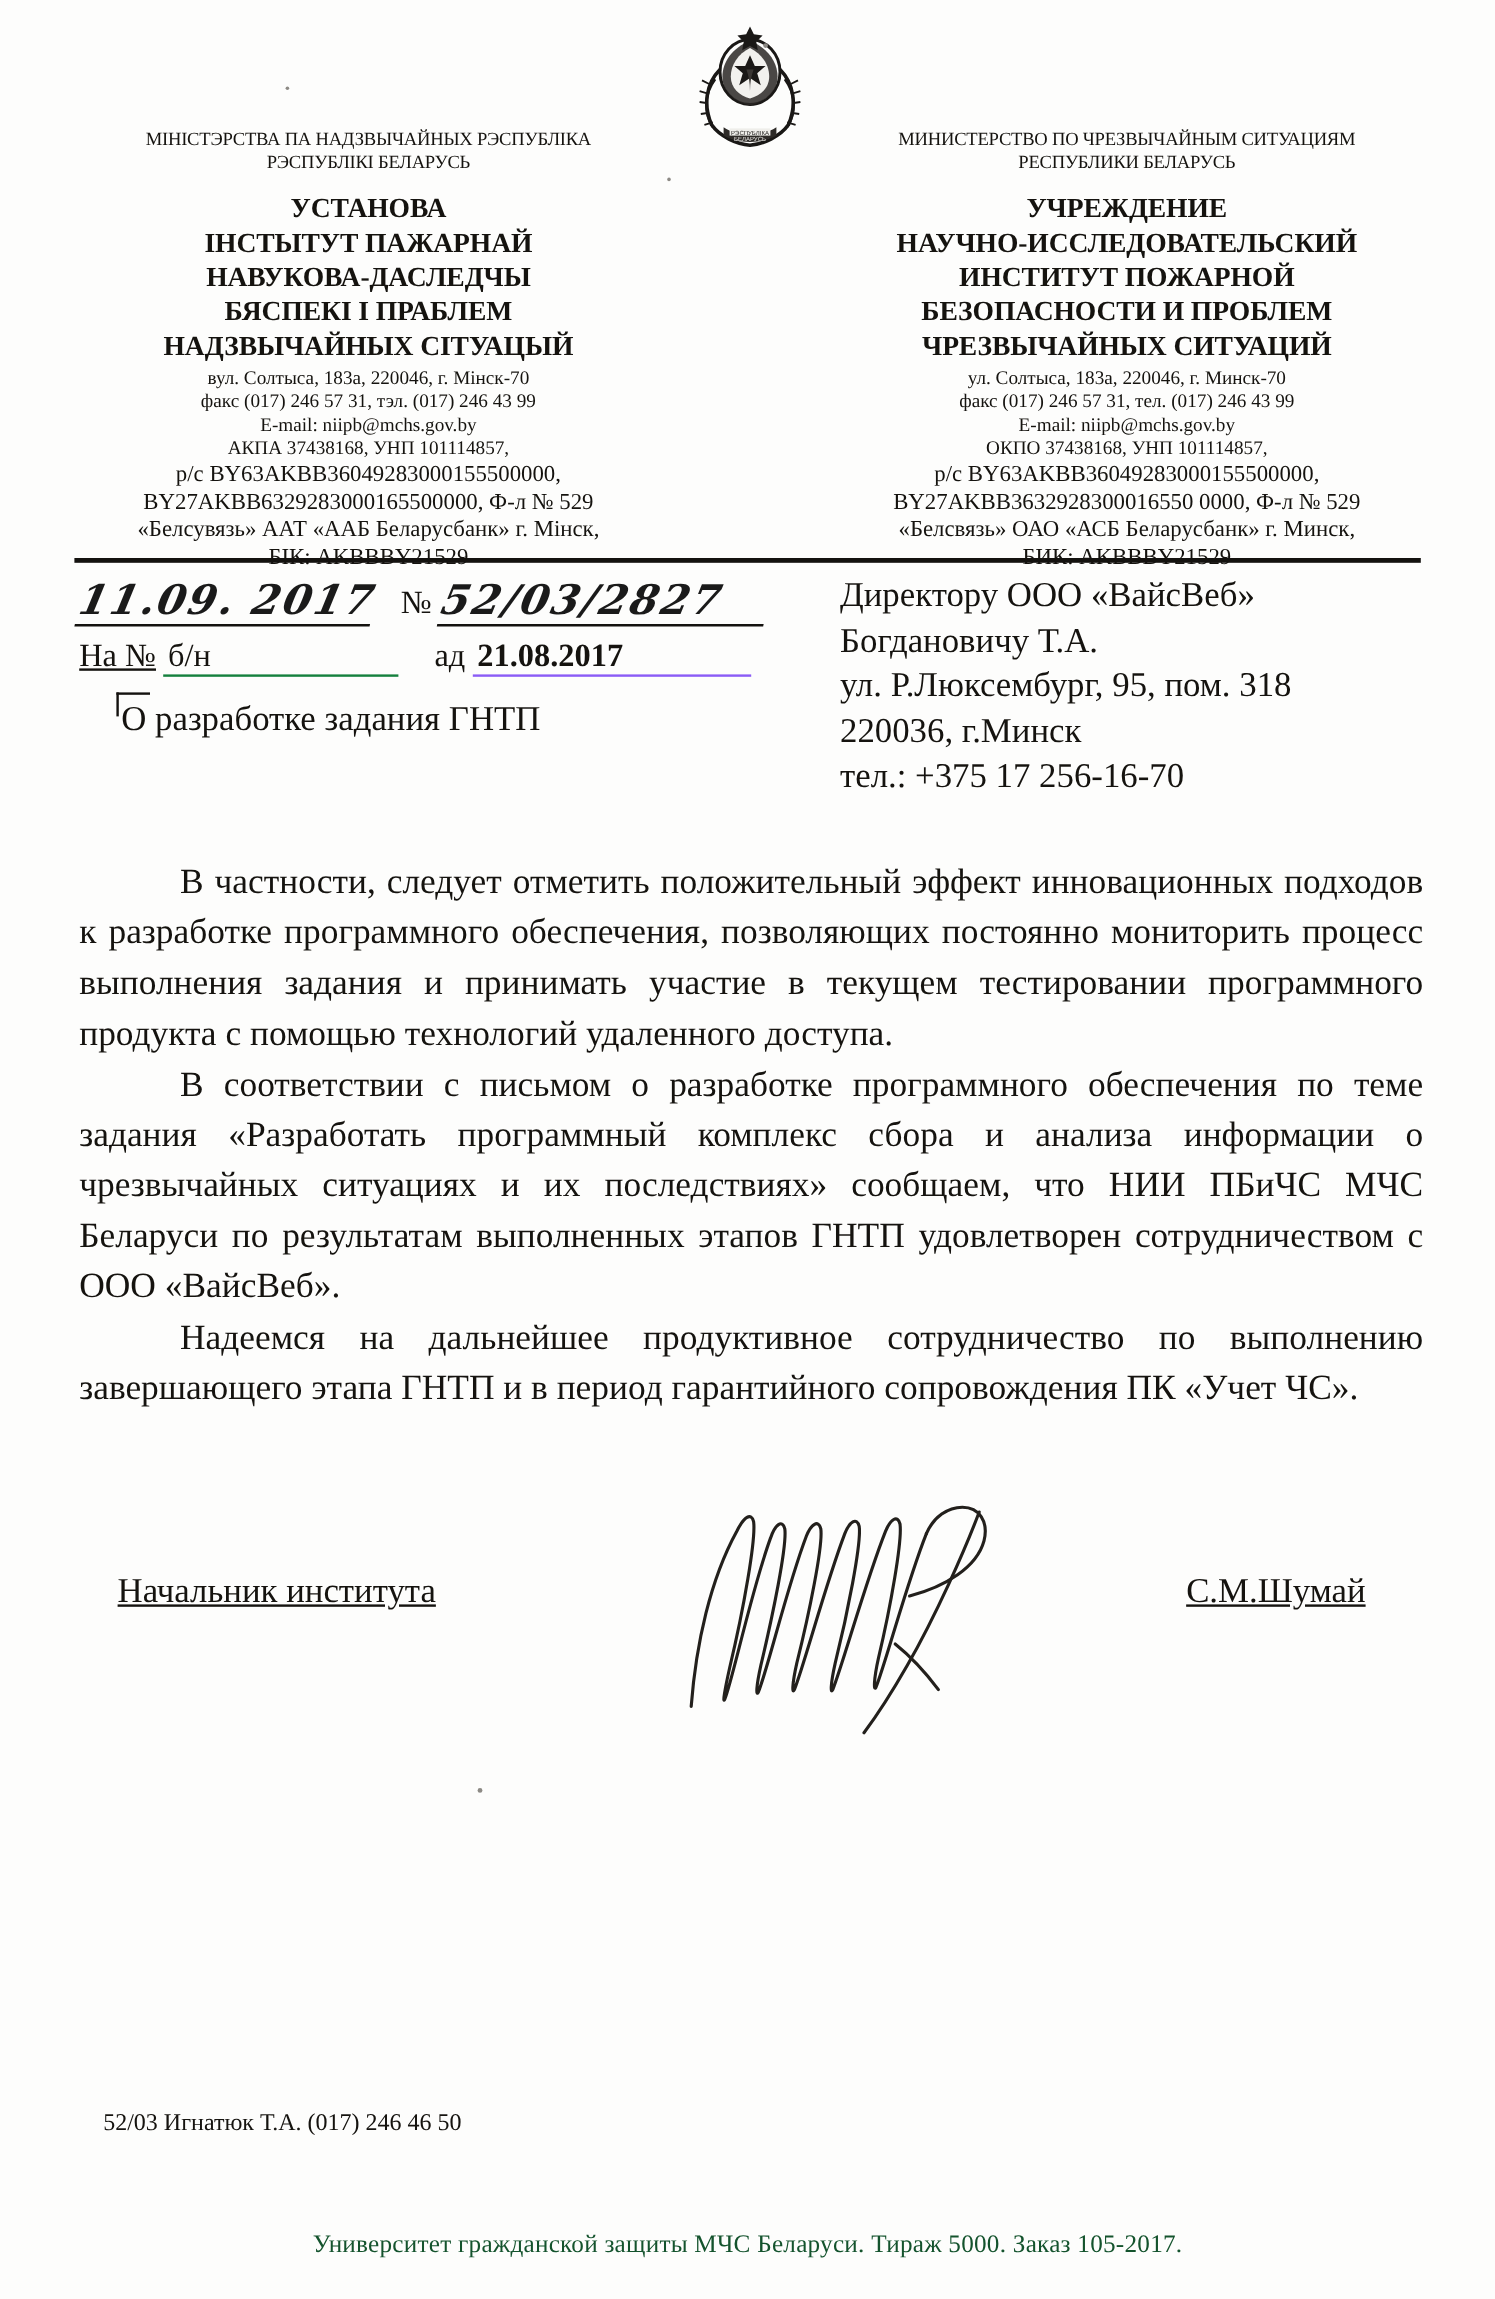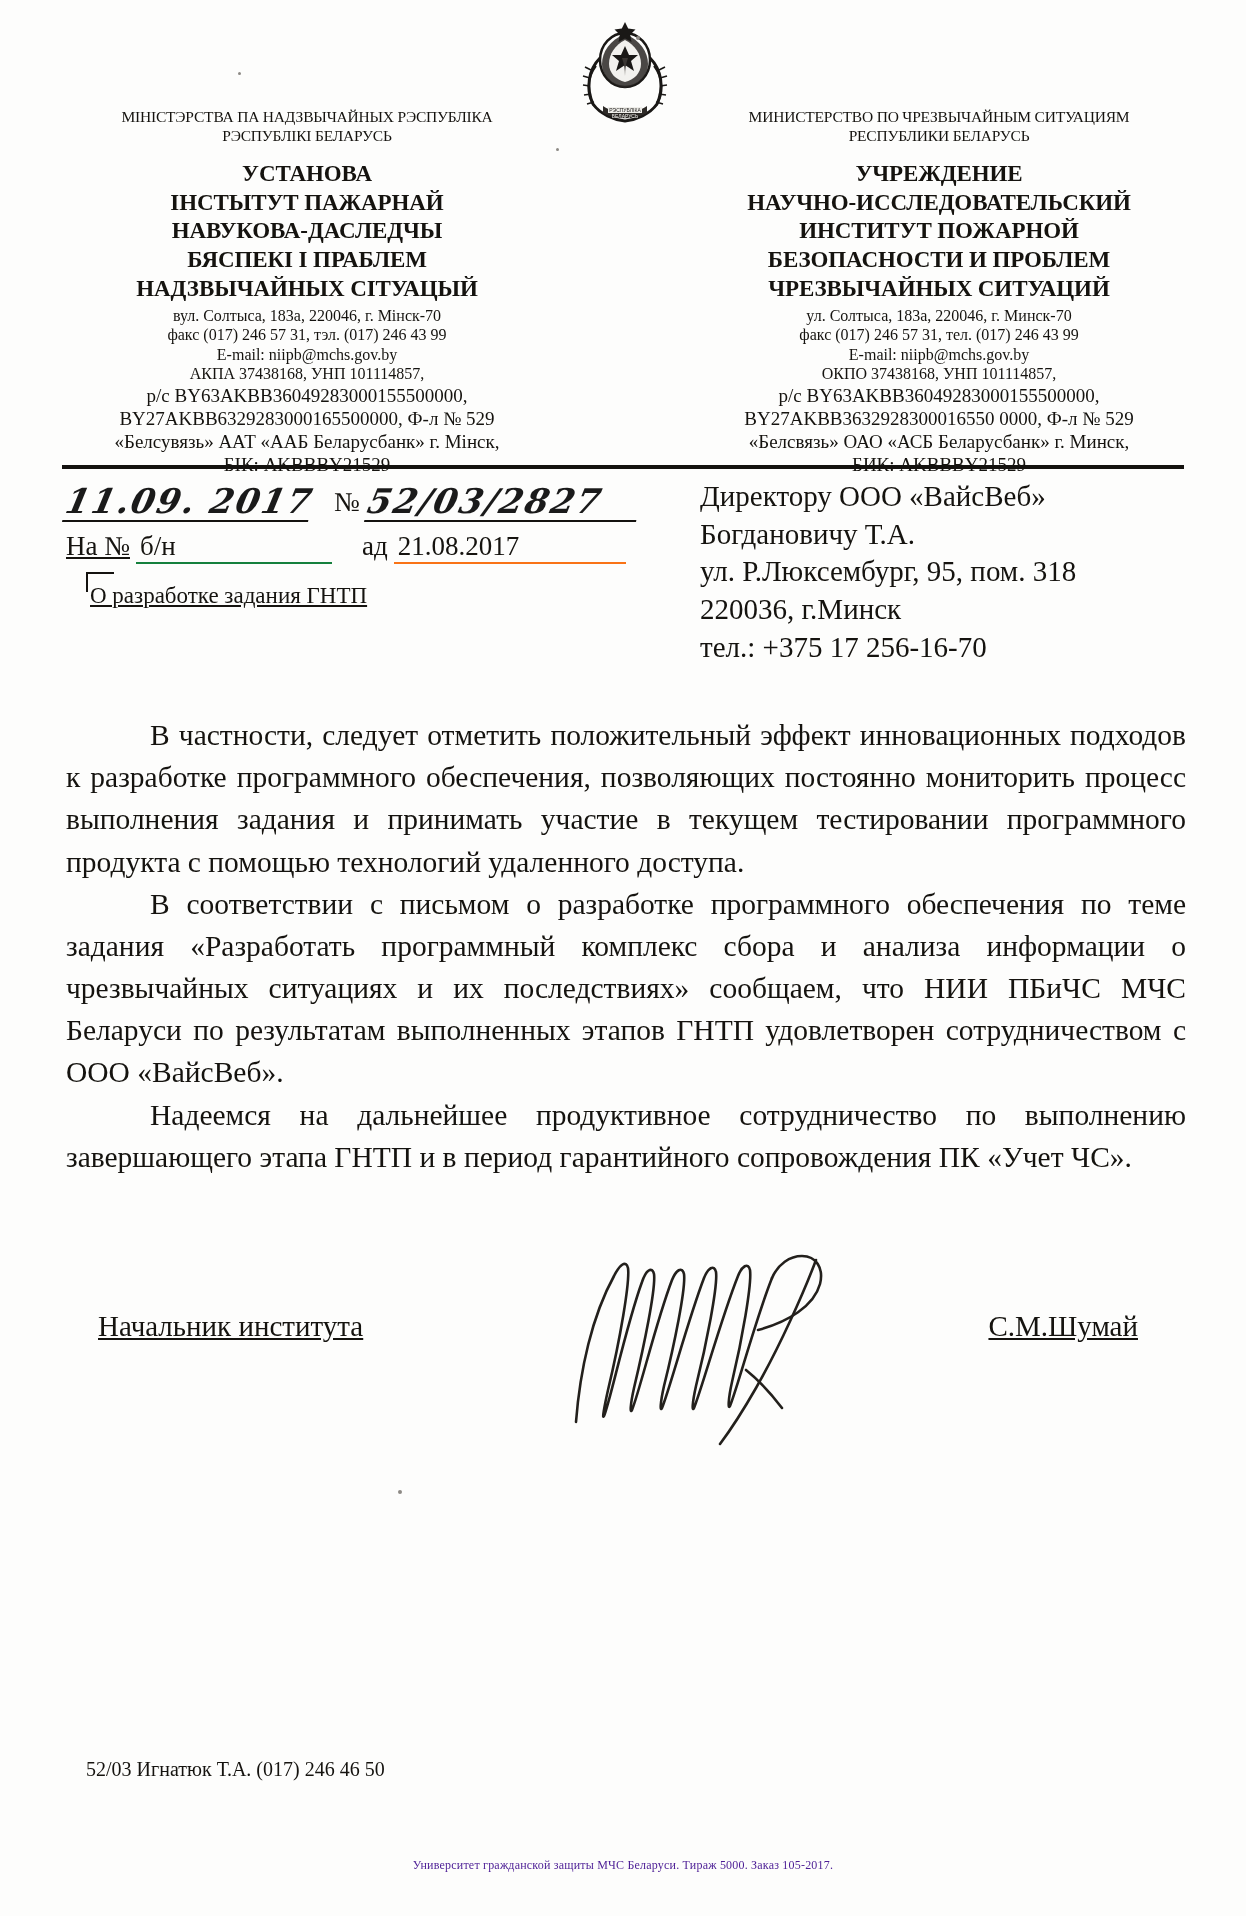--- a/index.html
+++ b/index.html
@@ -127,32 +127,32 @@
   .ref-row2 .slot-inbound {
     display: inline-block;
     width: 192px;
     border-bottom: 2px solid #15803d;
     padding-left: 4px;
   }
   .ref-row2 .lbl2 { margin: 0 6px 0 30px; text-align: center; }
   .ref-row2 .slot-indate {
     display: inline-block;
     width: 228px;
-    border-bottom: 2px solid #f97316;
+    border-bottom: 2px solid #8b5cf6;
     padding-left: 4px;
+    font-weight: bold;
   }
 
   
   .subject {
     position: absolute;
-    left: 86px;
+    left: 97px;
     top: 583px;
-    font-size: 23px;
+    font-size: 29px;
     white-space: nowrap;
-    text-decoration: underline;
   }
   .subject .corner {
     display: inline-block;
     width: 26px;
     height: 18px;
     border-left: 2px solid #14120f;
     border-top: 2px solid #14120f;
     margin-right: -24px;
     position: relative;
     top: -11px;
@@ -213,22 +213,22 @@
     left: 86px;
     top: 1758px;
     font-size: 20px;
   }
   .printinfo {
     position: absolute;
     left: 0;
     top: 1858px;
     width: 1246px;
     text-align: center;
-    font-size: 12px;
-    color: #4c1d95;
+    font-size: 21px;
+    color: #14532d;
     letter-spacing: 0.2px;
   }
 
   .speck {
     position: absolute;
     background: #8d8a85;
     border-radius: 50%;
   }
 </style>
 </head>

